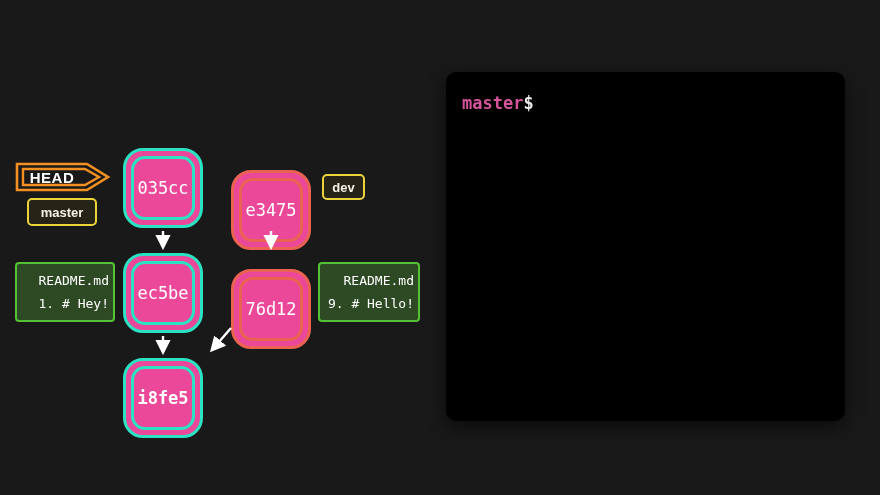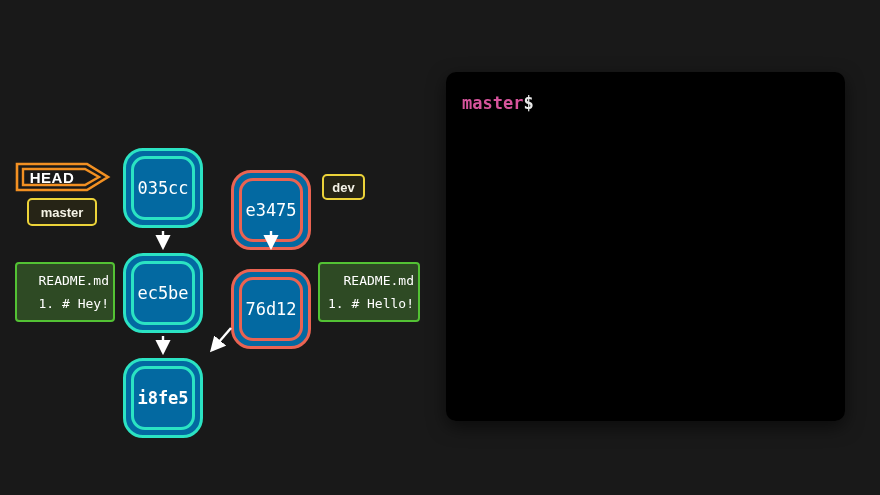--- a/index.html
+++ b/index.html
@@ -18,21 +18,21 @@
   }
   
   .commit {
     position: absolute;
     width: 80px;
     height: 80px;
     box-sizing: border-box;
     border: 3.5px solid;
     border-radius: 20px;
     padding: 5px;
-    background: #0369a1;
+    background: #ec4899;
   }
   .commit-inner {
     width: 100%;
     height: 100%;
     box-sizing: border-box;
     border: 3.5px solid;
     border-radius: 14px;
     display: flex;
     align-items: center;
     justify-content: center;
@@ -180,21 +180,21 @@
   <div class="commit teal" style="left:123px; top:358px;font-weight:bold;">
     <div class="commit-inner">i8fe5</div>
   </div>
 
   <div class="file-box file-left">
     <span>README.md</span>
     <span>1. # Hey!</span>
   </div>
   <div class="file-box file-right">
     <span>README.md</span>
-    <span>1. # Hello!</span>
+    <span>9. # Hello!</span>
   </div>
 
   <svg class="arrows" width="880" height="495" viewBox="0 0 880 495">
     <defs>
       <marker id="ah" viewBox="0 0 10 10" refX="8" refY="5" markerWidth="6.5" markerHeight="6.5" orient="auto-start-reverse">
         <path d="M0,0 L10,5 L0,10 z" fill="#ffffff"></path>
       </marker>
     </defs>
     <line x1="163" y1="231" x2="163" y2="247" stroke="#ffffff" stroke-width="2.4" marker-end="url(#ah)"></line>
     <line x1="271" y1="231" x2="271" y2="247" stroke="#ffffff" stroke-width="2.4" marker-end="url(#ah)"></line>

